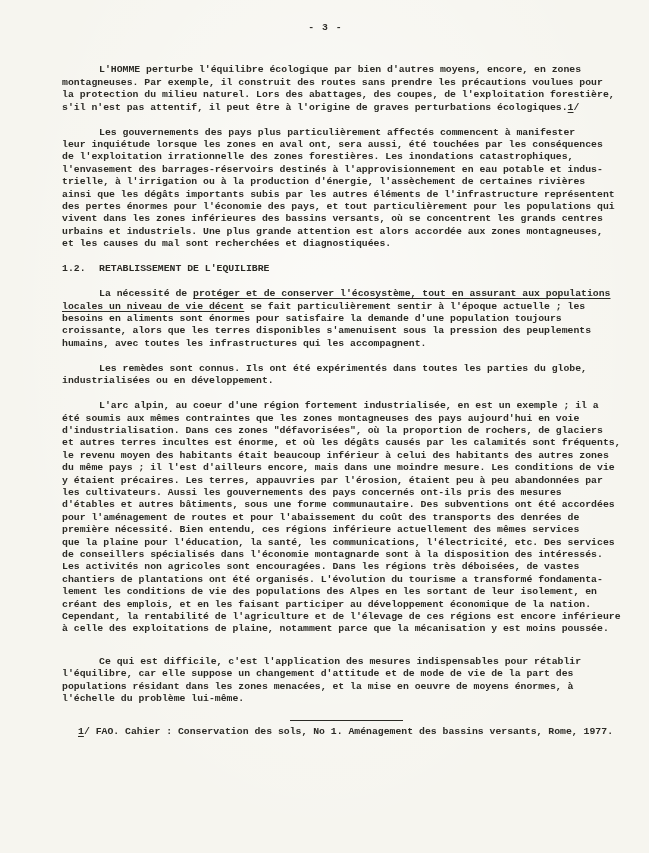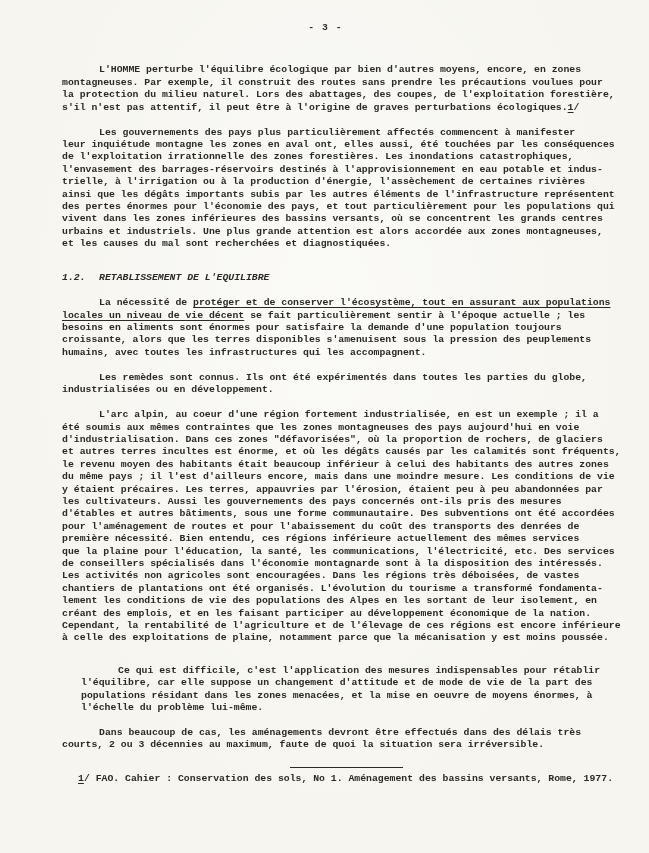--- a/index.html
+++ b/index.html
@@ -20,23 +20,23 @@
     overflow: hidden;
   }
   .pageno {
     width: 569px;
     margin-left: -21px;
     text-align: center;
     letter-spacing: 1px;
   }
   #body { margin-top: 30px; }
   #body > * + * { margin-top: 12.6px; }
-  #body > .block-h { margin-top: 21px; font-style: italic; }
+  #body > .block-h { margin-top: 12px; }
   #body > .block-h + .block-p { margin-top: 13px; }
-  #body > :nth-child(7) { margin-top: 20px; margin-left: 19px; }
+  #body > :nth-child(7) { margin-top: 20px; }
   .line { white-space: pre; }
   .line.first { padding-left: 37px; }
   .block-h { display: flex; }
   .h-num { flex: 0 0 37px; }
   u {
     text-decoration: underline;
     text-decoration-thickness: 1.2px;
     text-underline-offset: 2.4px;
   }
   .footnote-rule {
@@ -55,21 +55,21 @@
 
   <div id="body">
       <div class="block-p">
         <div class="line first">L'HOMME perturbe l'équilibre écologique par bien d'autres moyens, encore, en zones</div>
         <div class="line">montagneuses. Par exemple, il construit des routes sans prendre les précautions voulues pour</div>
         <div class="line">la protection du milieu naturel. Lors des abattages, des coupes, de l'exploitation forestière,</div>
         <div class="line">s'il n'est pas attentif, il peut être à l'origine de graves perturbations écologiques.<u>1</u>/</div>
       </div>
       <div class="block-p">
         <div class="line first">Les gouvernements des pays plus particulièrement affectés commencent à manifester</div>
-        <div class="line">leur inquiétude montagne les zones en aval ont, elles aussi, été touchées par les conséquences</div>
+        <div class="line">leur inquiétude lorsque les zones en aval ont, sera aussi, été touchées par les conséquences</div>
         <div class="line">de l'exploitation irrationnelle des zones forestières. Les inondations catastrophiques,</div>
         <div class="line">l'envasement des barrages-réservoirs destinés à l'approvisionnement en eau potable et indus-</div>
         <div class="line">trielle, à l'irrigation ou à la production d'énergie, l'assèchement de certaines rivières</div>
         <div class="line">ainsi que les dégâts importants subis par les autres éléments de l'infrastructure représentent</div>
         <div class="line">des pertes énormes pour l'économie des pays, et tout particulièrement pour les populations qui</div>
         <div class="line">vivent dans les zones inférieures des bassins versants, où se concentrent les grands centres</div>
         <div class="line">urbains et industriels. Une plus grande attention est alors accordée aux zones montagneuses,</div>
         <div class="line">et les causes du mal sont recherchées et diagnostiquées.</div>
       </div>
       <div class="block-h">
@@ -107,21 +107,17 @@
         <div class="line">créant des emplois, et en les faisant participer au développement économique de la nation.</div>
         <div class="line">Cependant, la rentabilité de l'agriculture et de l'élevage de ces régions est encore inférieure</div>
         <div class="line">à celle des exploitations de plaine, notamment parce que la mécanisation y est moins poussée.</div>
       </div>
       <div class="block-p">
         <div class="line first">Ce qui est difficile, c'est l'application des mesures indispensables pour rétablir</div>
         <div class="line">l'équilibre, car elle suppose un changement d'attitude et de mode de vie de la part des</div>
         <div class="line">populations résidant dans les zones menacées, et la mise en oeuvre de moyens énormes, à</div>
         <div class="line">l'échelle du problème lui-même.</div>
       </div>
-      <div class="block-p">
-        <div class="line first">Dans beaucoup de cas, les aménagements devront être effectués dans des délais très</div>
-        <div class="line">courts, 2 ou 3 décennies au maximum, faute de quoi la situation sera irréversible.</div>
-      </div>
     </div>
 
   <hr class="footnote-rule">
   <div class="footnote-text"><u>1</u>/ FAO. Cahier : Conservation des sols, No 1. Aménagement des bassins versants, Rome, 1977.</div>
 </div>
 
 </body></html>

